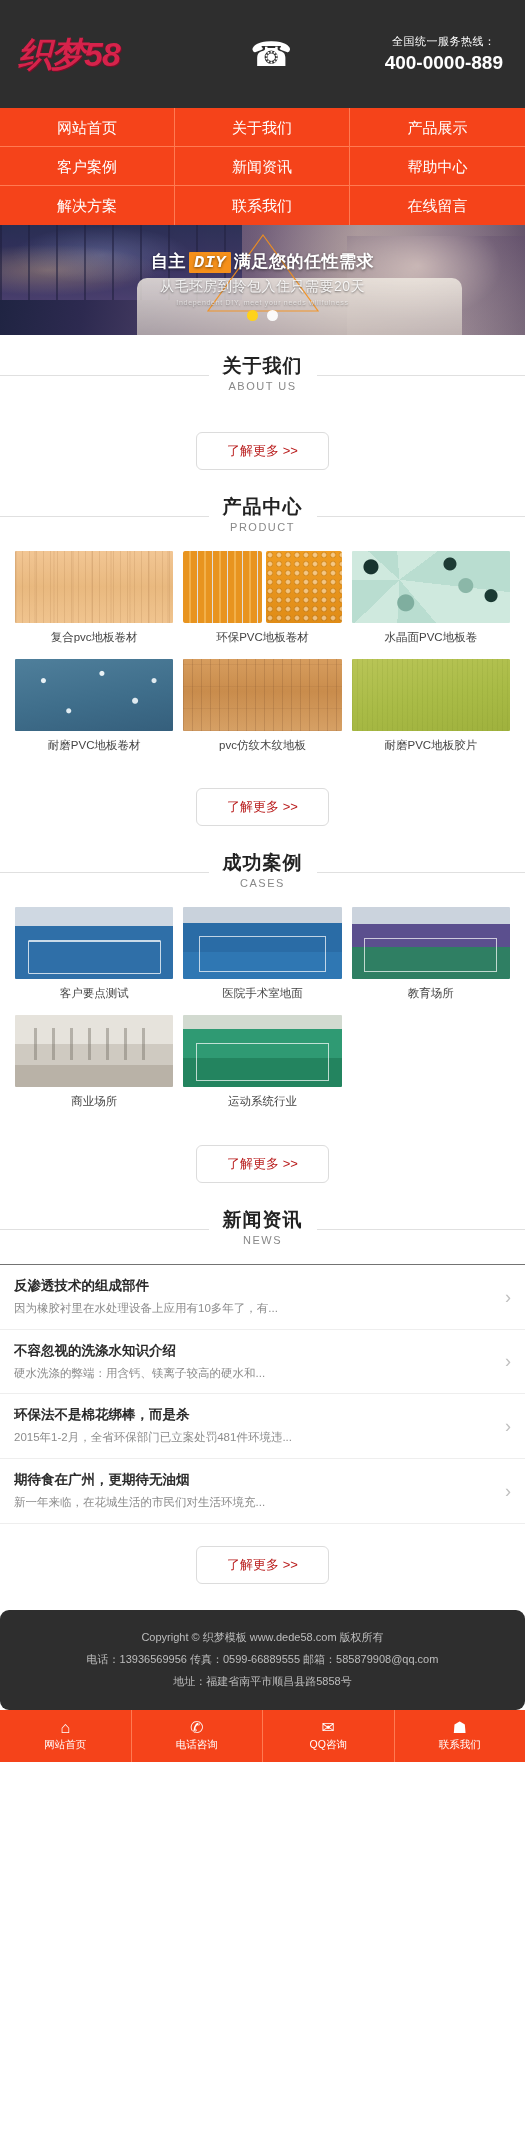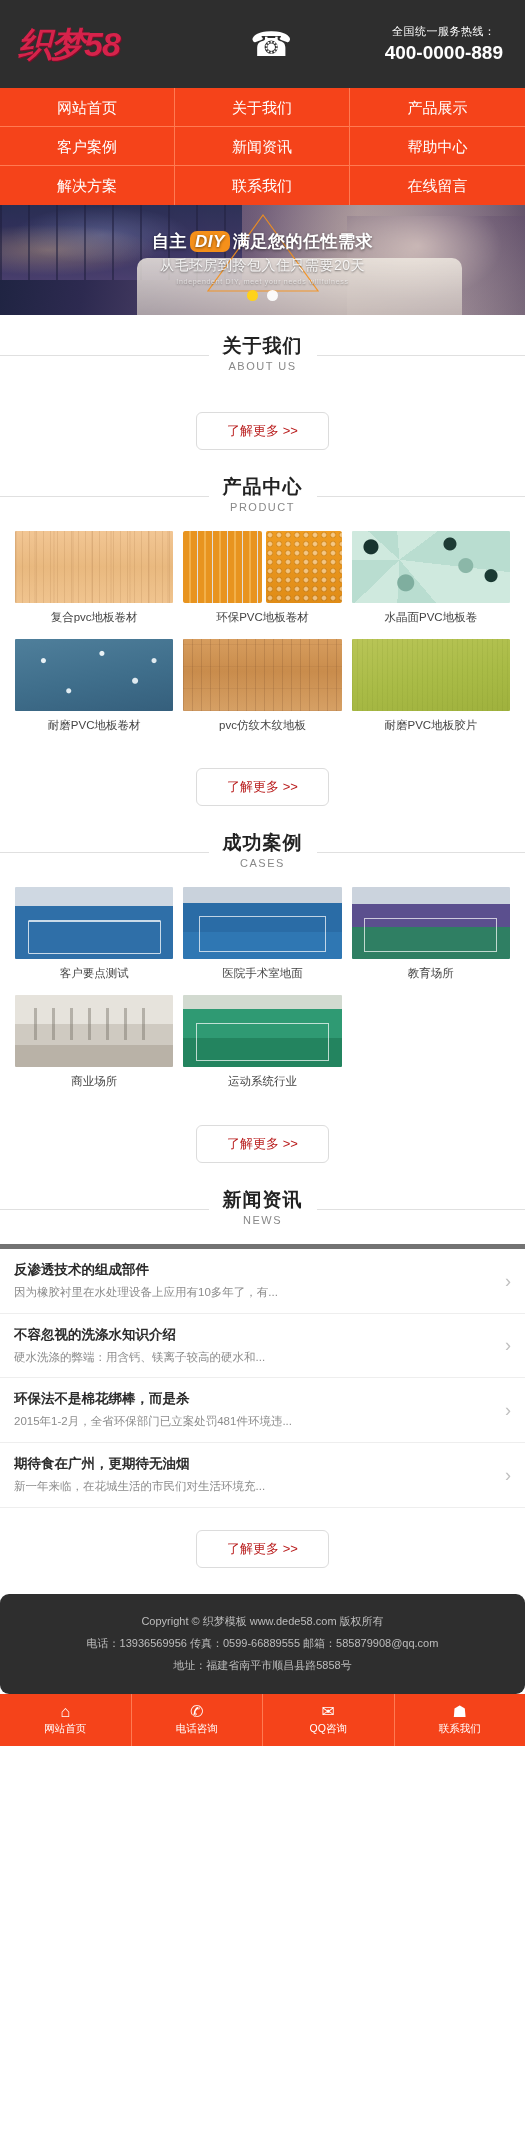--- a/index.html
+++ b/index.html
@@ -7,21 +7,21 @@
     width: 525px;
     font-family: "Liberation Sans", "DejaVu Sans", sans-serif;
     background: #ffffff;
     color: #333;
   }
   body { width: 525px; overflow-x: hidden; }
 
   
   .header {
     background: #2e2e2e;
-    height: 88px;
+    height: 108px;
     display: flex;
     align-items: center;
     padding: 0 18px;
     position: relative;
   }
   .logo {
     font-size: 34px;
     font-weight: bold;
     font-style: italic;
     letter-spacing: -1px;
@@ -146,21 +146,22 @@
     letter-spacing: 0.5px;
     line-height: 1.1;
     text-shadow: 0 1px 3px rgba(0,0,0,0.55);
   }
   .banner-title .diy {
     background: #f5901a;
     color: #fff;
     padding: 1px 5px;
     margin: 0 3px;
     font-style: italic;
-    border-radius: 7px;
+    border-radius: 1px;
+    font-family: Liberation Mono, monospace;
   }
   .banner-sub1 {
     font-size: 14px;
     color: rgba(255,255,255,0.88);
     margin-top: 5px;
     letter-spacing: 0.5px;
     text-shadow: 0 1px 2px rgba(0,0,0,0.5);
   }
   .banner-sub2 {
     font-size: 7px;
@@ -381,21 +382,21 @@
     background: linear-gradient(180deg, #d2dad0 0 20%, #2f9a73 20% 60%, #23845f 60% 100%);
     position: relative;
   }
   .tx-court-green::after {
     content:"";
     position:absolute; left:8%; right:8%; top:38%; bottom:8%;
     border:1px solid rgba(255,255,255,0.7);
   }
 
   
-  .news-list { border-top: 5px solid #737373; }
+  .news-list { border-top: 1px solid #737373; }
   .news-item {
     display: flex;
     align-items: center;
     padding: 11px 14px 11px 14px;
     border-bottom: 1px solid #eee;
     cursor: pointer;
   }
   .news-body { flex: 1 1 auto; min-width: 0; }
   .news-title {
     font-size: 13.5px;

